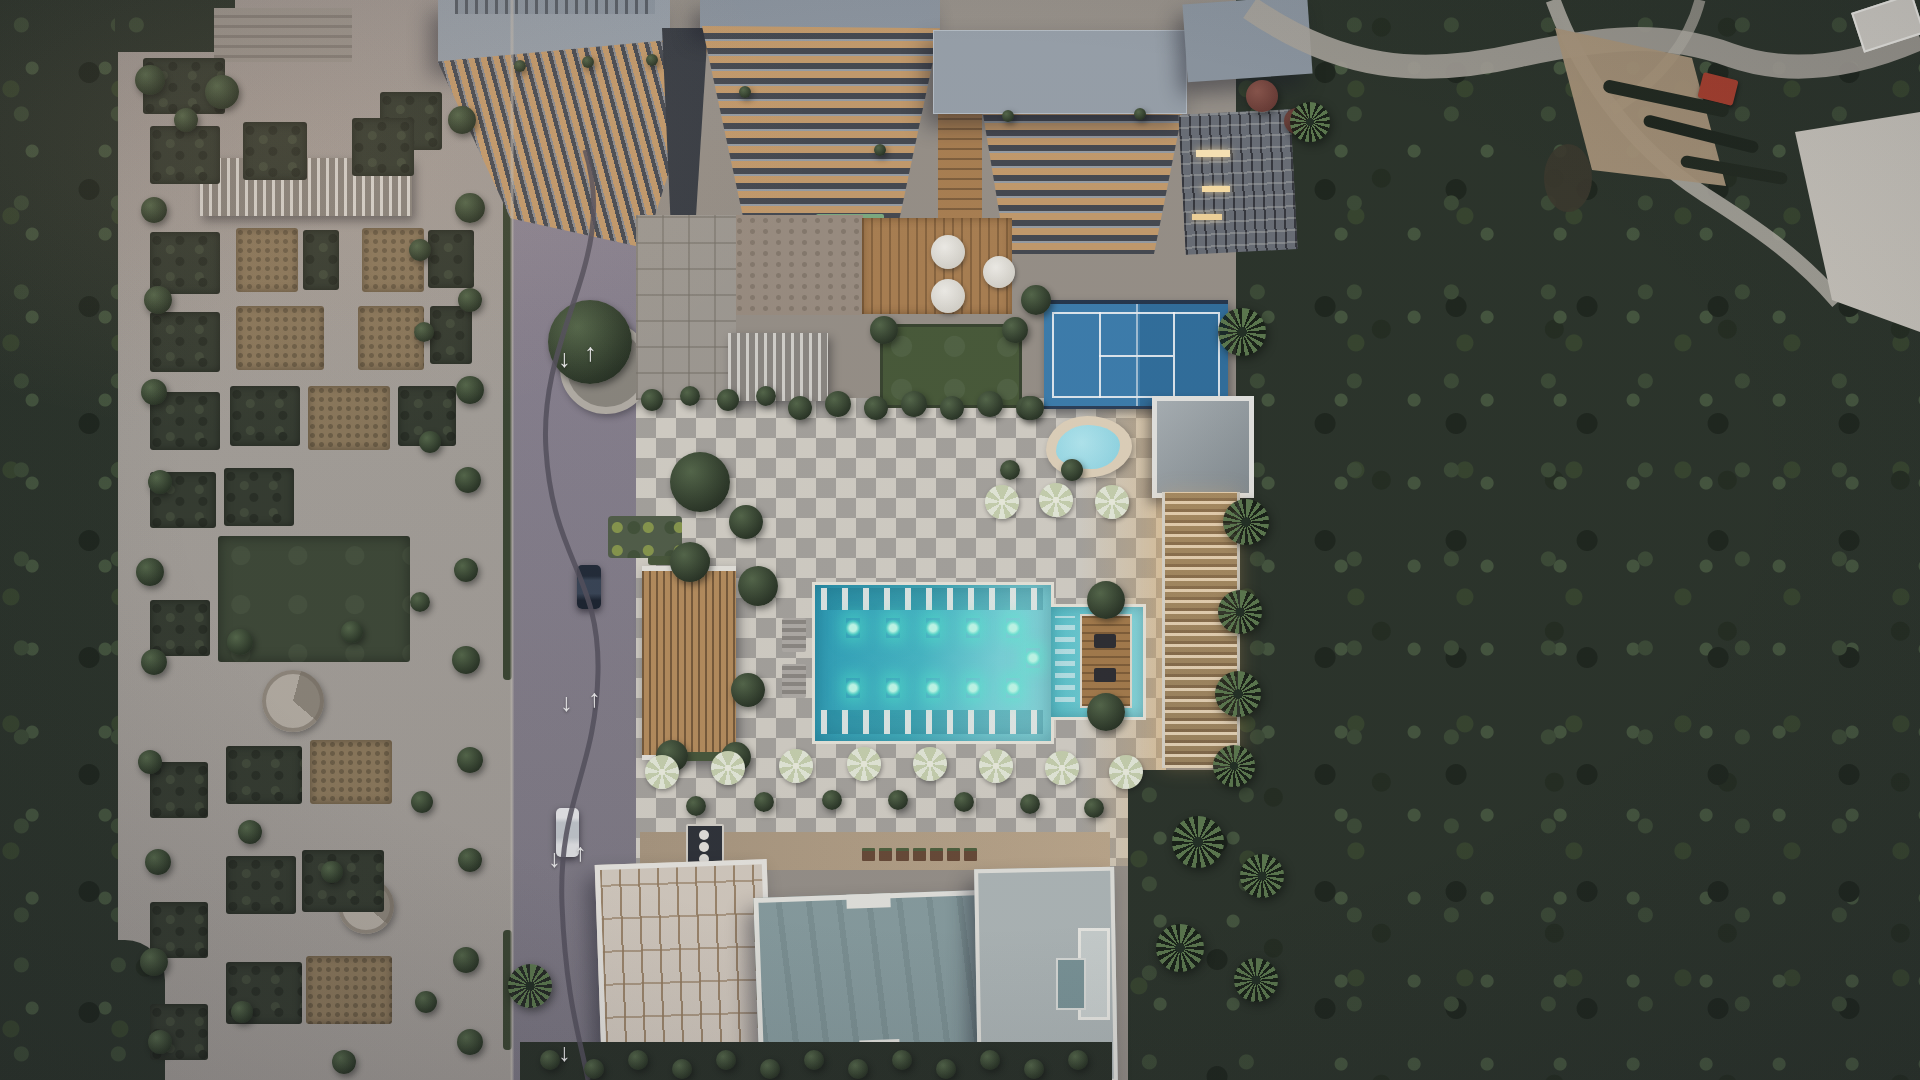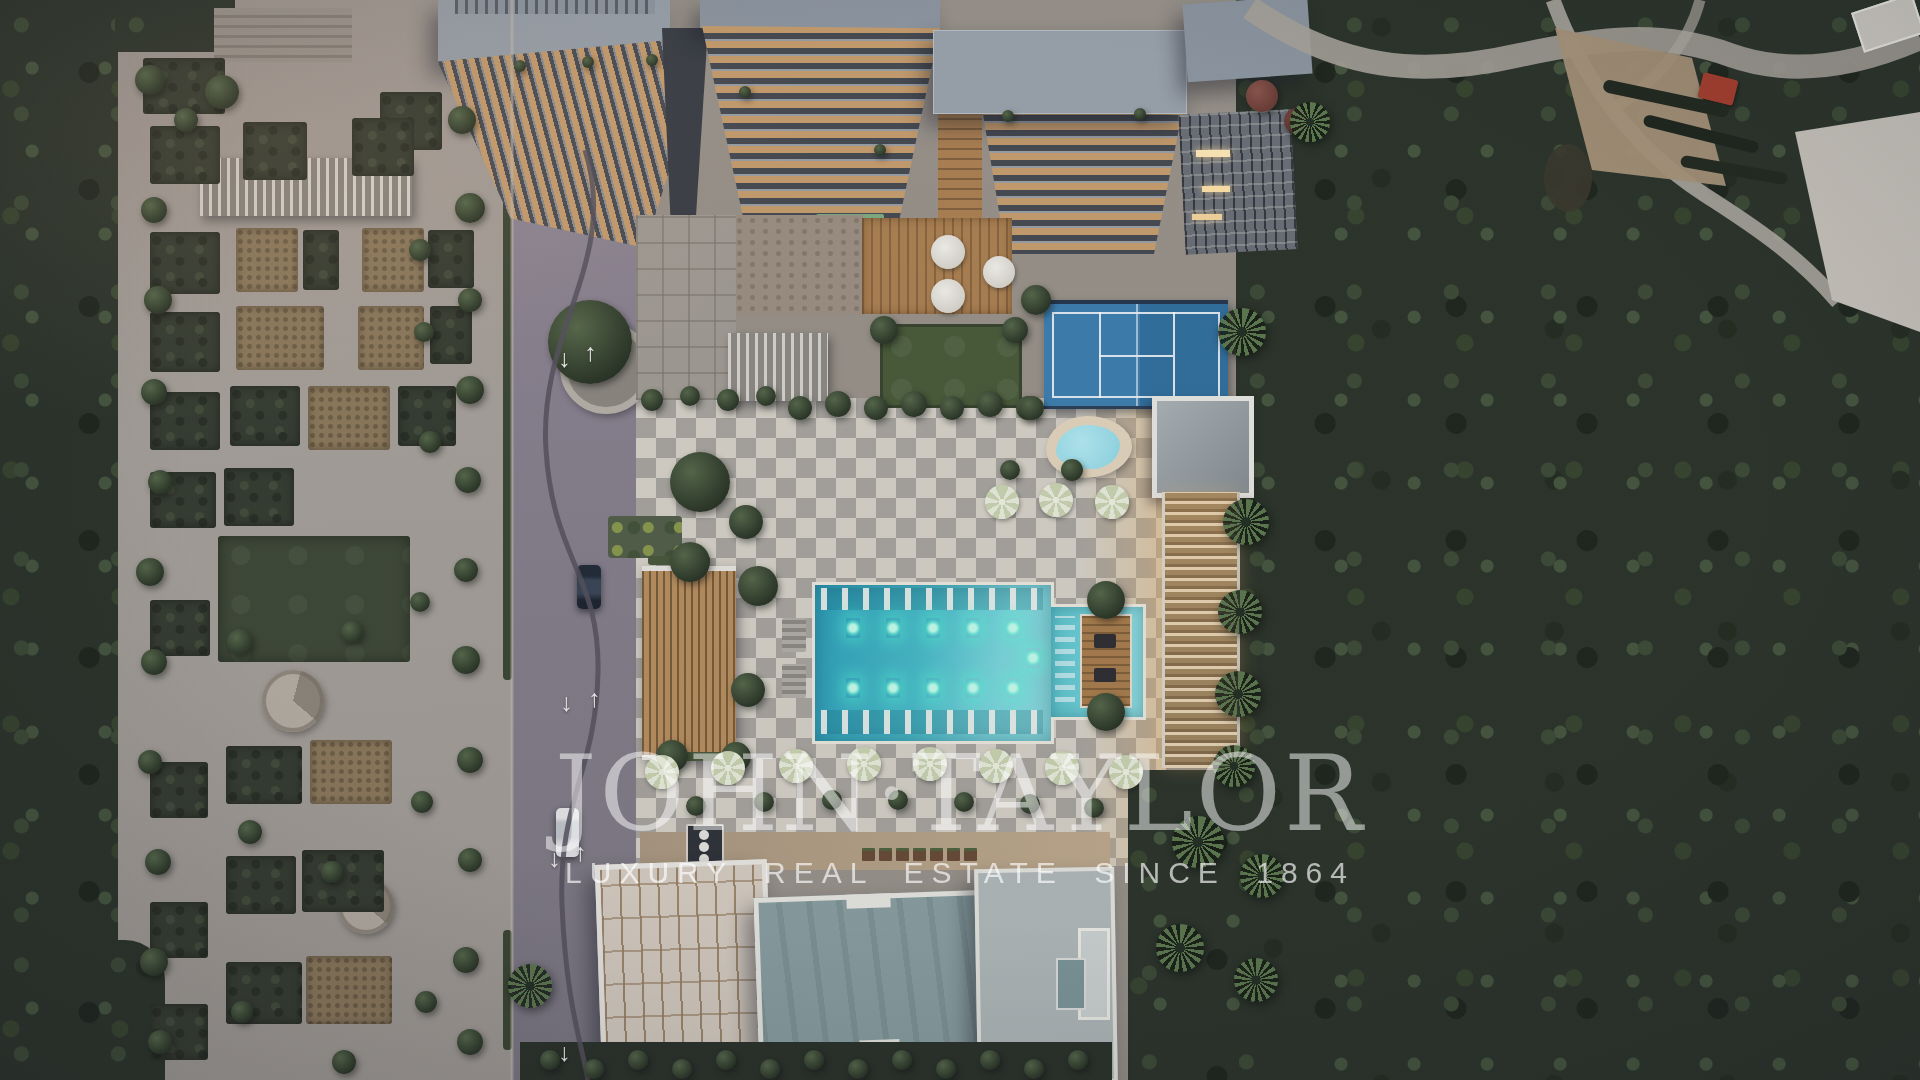--- a/index.html
+++ b/index.html
@@ -348,16 +348,14 @@
       <div class="abs tree" style="left: 646px; top: 54px; width: 12px; height: 12px;"></div>
       <div class="abs tree" style="left: 739px; top: 86px; width: 12px; height: 12px;"></div>
       <div class="abs tree" style="left: 1002px; top: 110px; width: 12px; height: 12px;"></div>
       <div class="abs tree" style="left: 1134px; top: 108px; width: 12px; height: 12px;"></div>
       <div class="abs tree" style="left: 874px; top: 144px; width: 12px; height: 12px;"></div>
     </div>
 
   <div class="abs" style="left:0;top:0;width:1920px;height:1080px;pointer-events:none;background:radial-gradient(900px 500px at 280px 140px,rgba(240,185,140,.10),transparent 60%),radial-gradient(1400px 800px at 50% 45%,transparent 55%,rgba(20,22,32,.16) 100%),linear-gradient(rgba(32,30,48,.04),rgba(32,30,48,.08));"></div>
 
   <div class="abs" style="left:0;top:0;width:1920px;height:1080px;pointer-events:none;">
-    <div class="abs wm-brand" style="left:50%;top:742px;transform:translateX(-50%);">JOHN·TAYLOR</div>
-    <div class="abs wm-tag" style="left:50%;top:858px;transform:translateX(-50%);">LUXURY REAL ESTATE SINCE 1864</div>
   </div>
 </div>
 
 </body></html>

